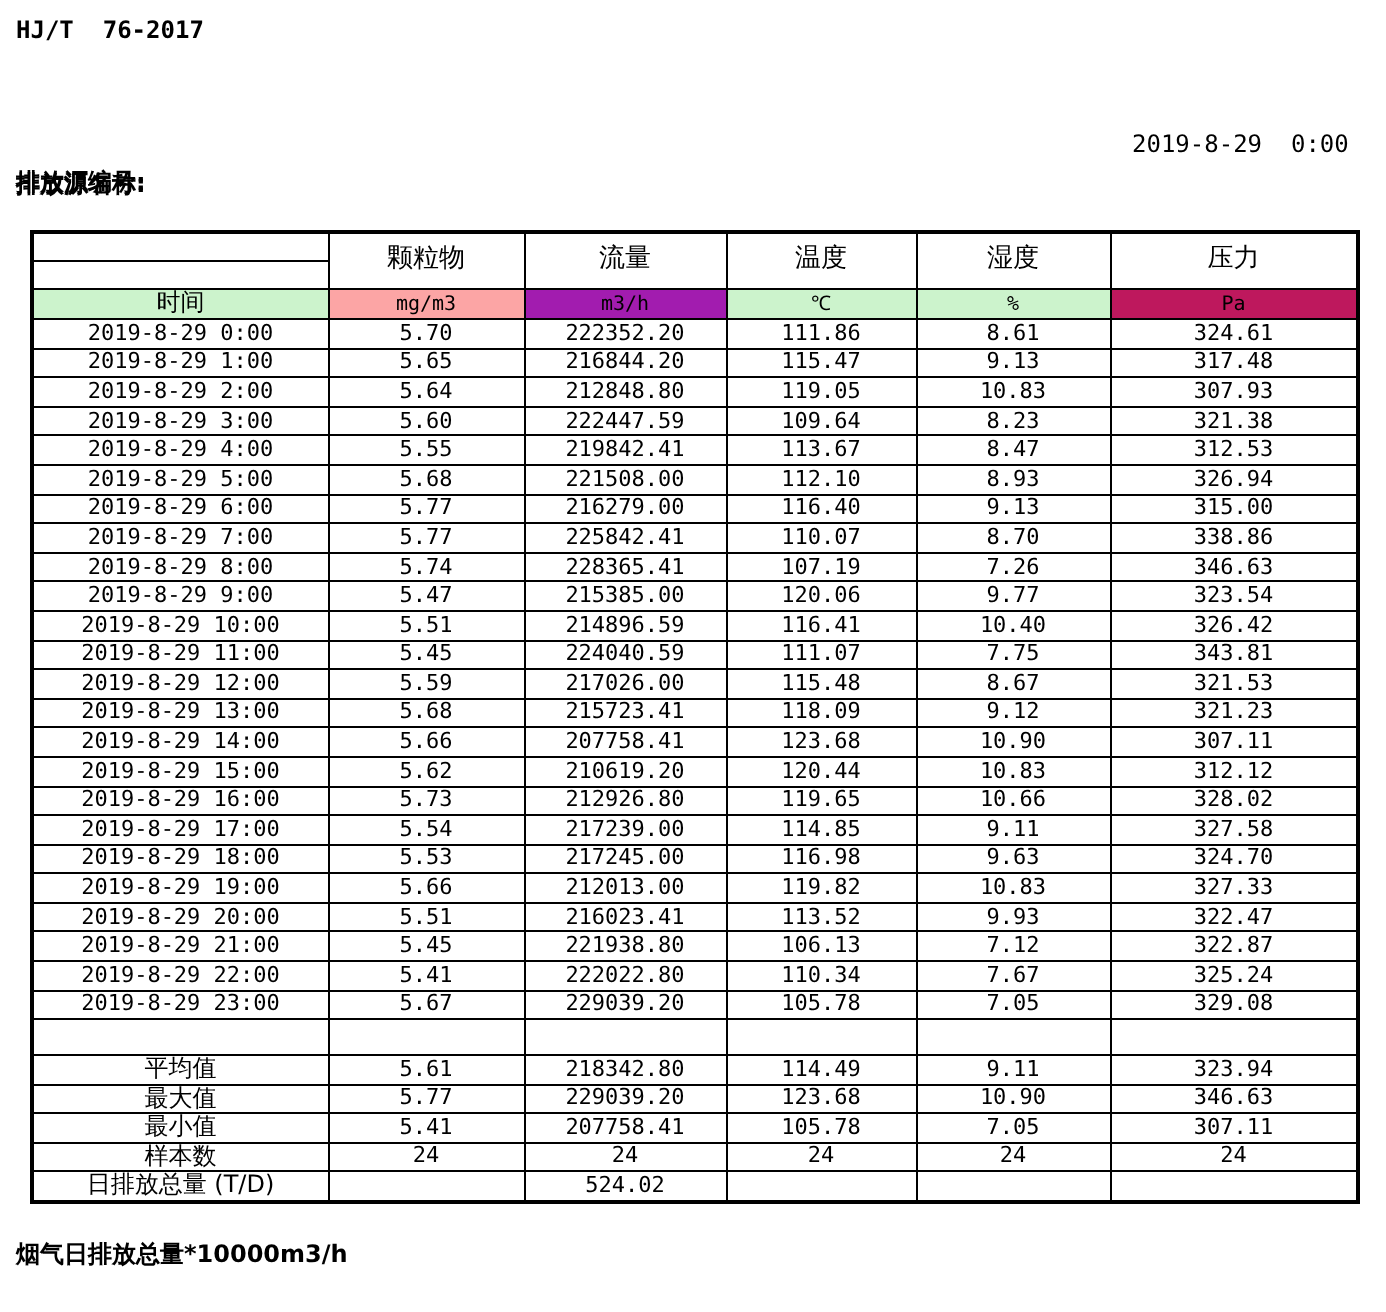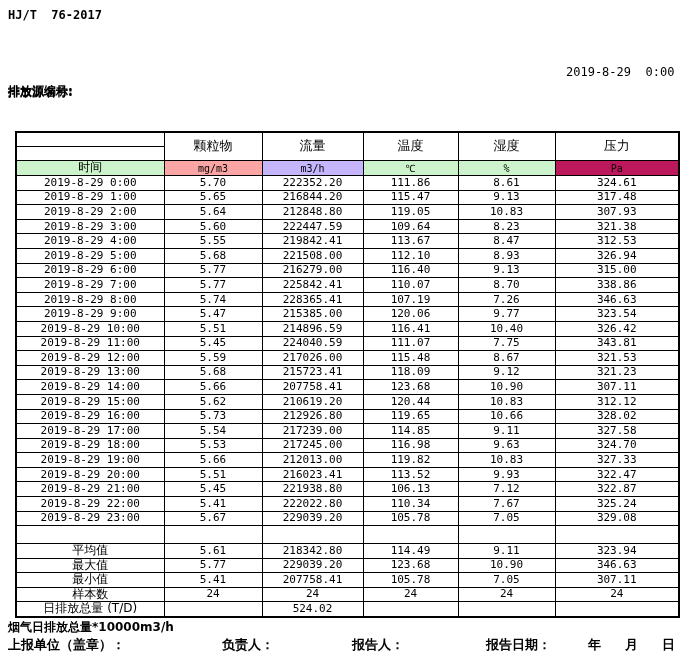--- a/index.html
+++ b/index.html
@@ -22,21 +22,21 @@
     text-align: center; font-weight: bold; font-size: 16px;
     letter-spacing: 1px;
   }
   .src-name { position: absolute; left: 8px; top: 64px; font-weight: bold; font-size: 12px; margin-top: 20px; }
   .src-code { position: absolute; left: 8px; top: 83px; font-weight: bold; font-size: 12px; }
   .report-dt {
     position: absolute; left: 566px; top: 65px;
     font-family: "DejaVu Sans Mono", monospace; font-size: 12px; white-space: pre;
   }
   table.report {
-    position: absolute; left: 15px; top: 131px;
+    position: absolute; left: 15px; top: 115px;
     border-collapse: collapse; table-layout: fixed;
     width: 663px;
     border: 2px solid #000;
   }
   table.report td, table.report th {
     border: 1px solid #000;
     padding: 0;
     text-align: center;
     vertical-align: middle;
     overflow: hidden;
@@ -100,21 +100,21 @@
         <th rowspan="2">温度</th>
         <th rowspan="2">湿度</th>
         <th rowspan="2">压力</th>
       </tr>
       <tr class="hrow">
         <td class="c1"></td>
       </tr>
       <tr class="units">
         <td class="time-head" style="background: rgb(204, 243, 204);">时间</td>
         <td style="background: #fca5a5;">mg/m3</td>
-        <td style="background: #c4b5fd; margin-left: 16px;">m3/h</td>
+        <td style="background: #a21caf; margin-left: 16px;">m3/h</td>
         <td style="background: rgb(204, 243, 204);">℃</td>
         <td style="background: rgb(204, 243, 204);">%</td>
         <td style="background: #be185d;">Pa</td>
       </tr>
     </thead>
     <tbody id="data-rows">
         <tr>
           <td>2019-8-29  0:00</td>
           <td>5.70</td>
           <td>222352.20</td>
@@ -357,23 +357,14 @@
         <td></td>
         <td>524.02</td>
         <td></td>
         <td></td>
         <td></td>
       </tr>
     </tbody>
   </table>
 
   <div class="foot-note">烟气日排放总量*10000m3/h</div>
-  <div class="sign-line">
-    <span class="sl-stamp">上报单位（盖章）：</span>
-    <span class="sl-resp">负责人：</span>
-    <span class="sl-rept">报告人：</span>
-    <span class="sl-date">报告日期：</span>
-    <span class="sl-year">年</span>
-    <span class="sl-month">月</span>
-    <span class="sl-day">日</span>
-  </div>
 
 </div>
 
 </body></html>

